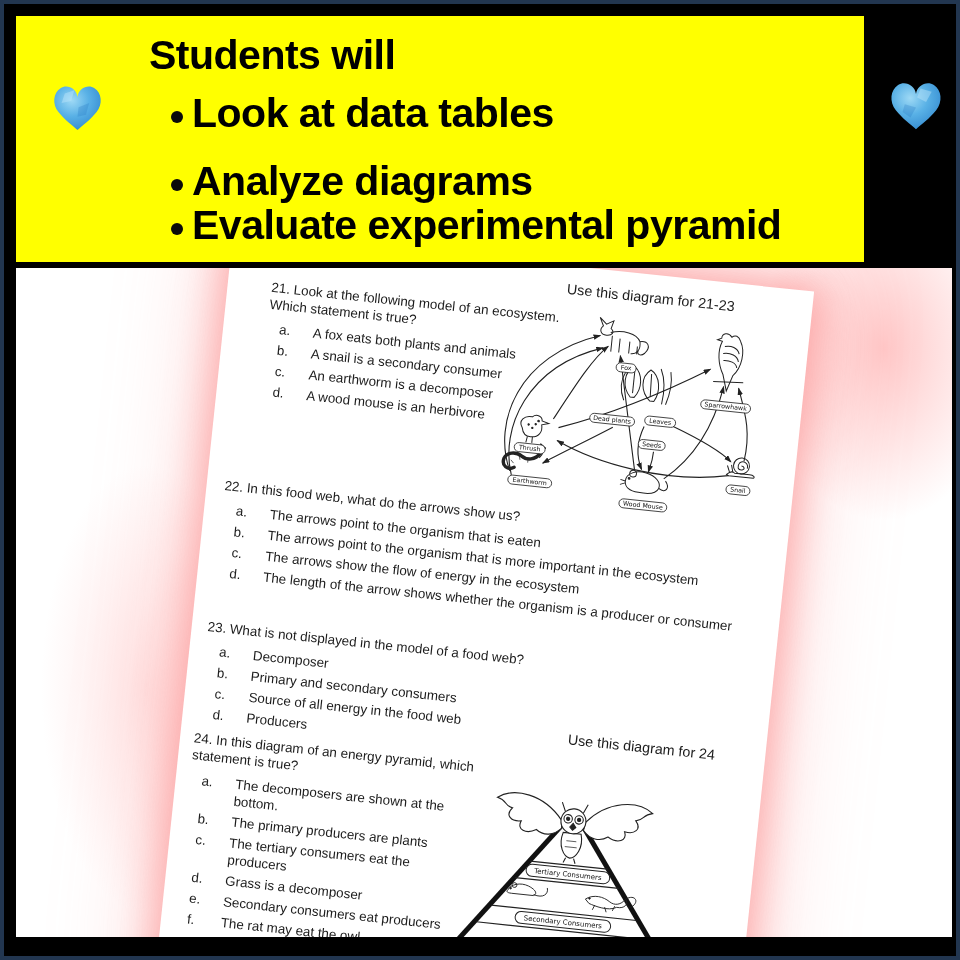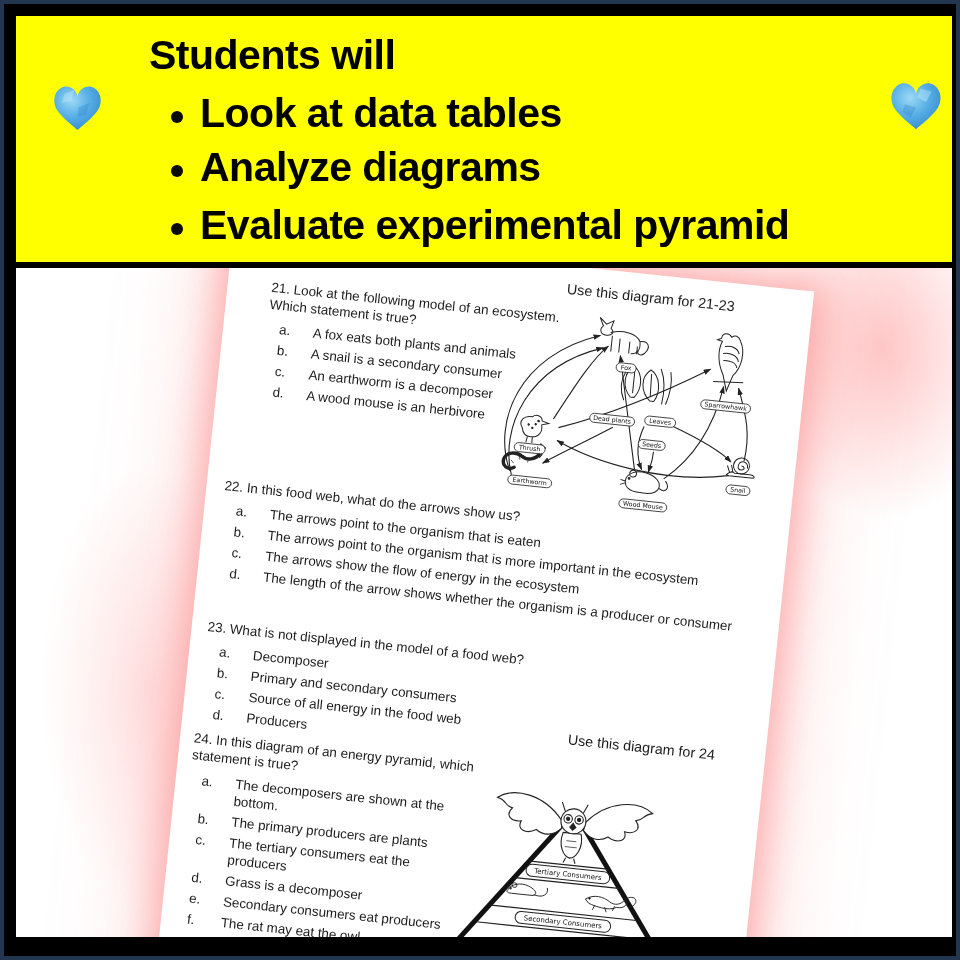--- a/index.html
+++ b/index.html
@@ -2,28 +2,28 @@
 <html><head>
 <meta charset="utf-8">
 <style>
   * { margin:0; padding:0; box-sizing:border-box; }
   html,body { width:960px; height:960px; }
   body { font-family:"Liberation Sans", sans-serif; background:#16233a; }
   .poster { position:absolute; left:0; top:0; width:960px; height:960px;
             background:#000; border:4px solid #223650; overflow:hidden; }
 
   
-  .banner { position:absolute; left:12px; top:12px; width:936px; height:246px;
+  .banner { position:absolute; left:12px; top:12px; width:848px; height:246px;
             background:#FFFF00; z-index:3; }
   .banner-title { position:absolute; left:133px; top:16px; font-size:41px; font-weight:bold;
                   color:#000; letter-spacing:-0.5px; }
-  .brow { position:absolute; left:155px; display:flex; align-items:center; gap:17px; }
+  .brow { position:absolute; left:155px; display:flex; align-items:center; gap:9px; }
   .brow .dot { width:12px; height:12px; border-radius:50%; background:#0a0a0a; margin-top:6px; flex:0 0 auto; }
   .brow .btxt { font-size:41px; font-weight:bold; color:#000; letter-spacing:-0.5px; white-space:nowrap; }
-  .r1 { top:74px; } .r2 { top:128px; } .r3 { top:186px; }
+  .r1 { top:74px; } .r2 { top:142px; } .r3 { top:186px; }
   .heart { position:absolute; z-index:4; }
   .heart-left { left:35px; top:58px; width:53px; height:66px; }
   .heart-right { left:872px; top:54px; width:56px; height:70px; }
 
   
   .content { position:absolute; left:12px; top:264px; width:936px; height:669px;
              overflow:hidden; z-index:1;
              background:
                radial-gradient(170px 240px at 868px 80px, rgba(255,145,145,.50), rgba(255,145,145,0) 72%),
                radial-gradient(150px 320px at 130px 420px, rgba(255,170,170,.30), rgba(255,170,170,0) 70%),

